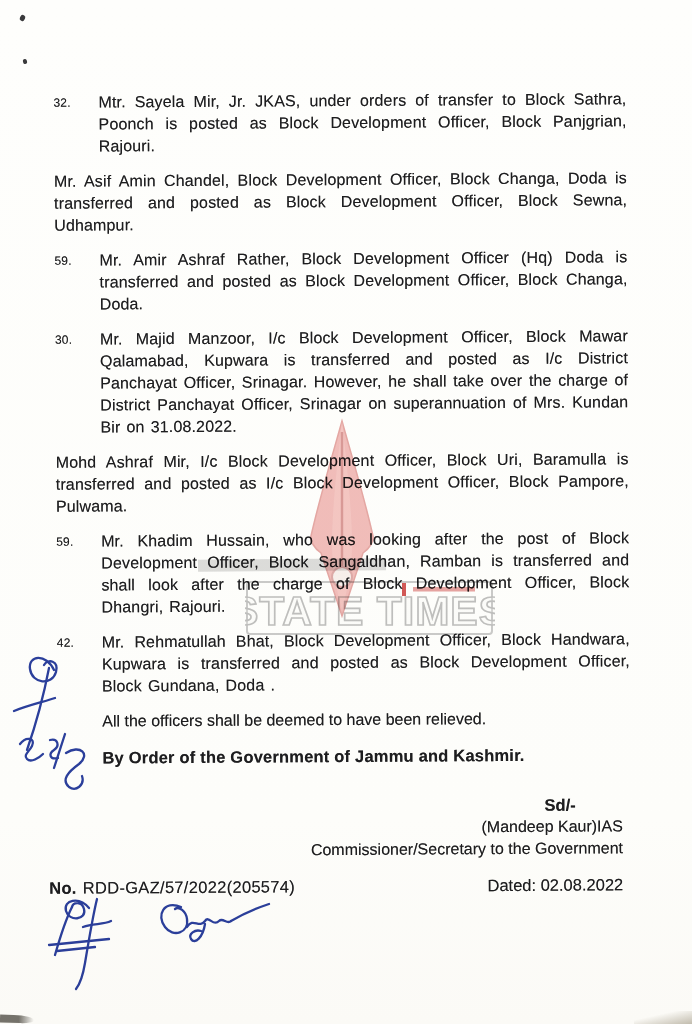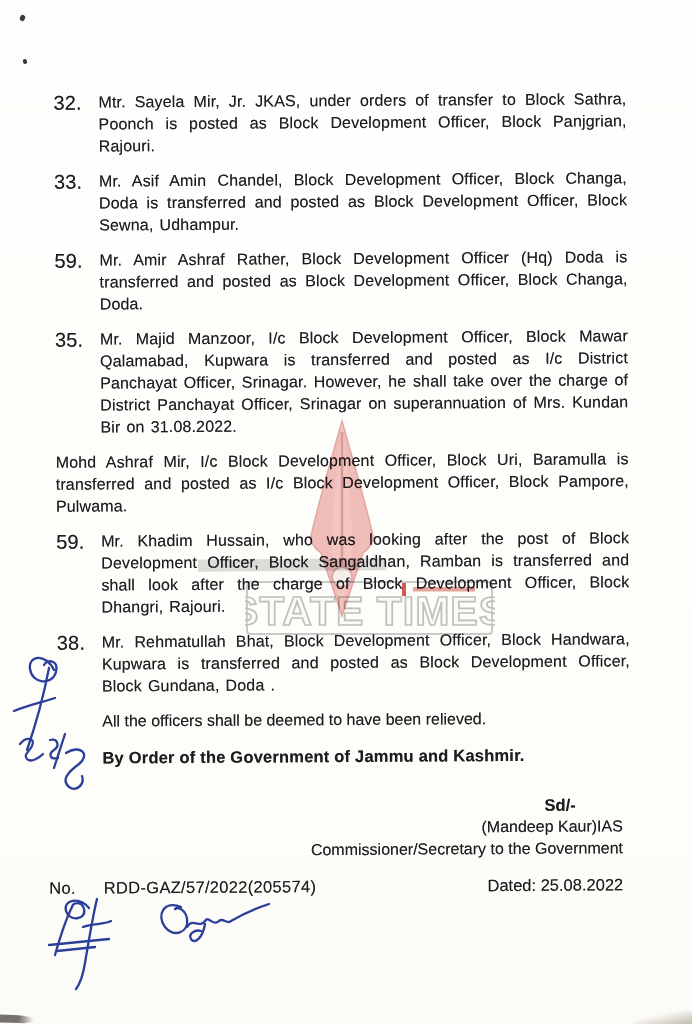--- a/index.html
+++ b/index.html
@@ -13,21 +13,21 @@
   .page { position:absolute; inset:0; background:linear-gradient(180deg,#fefefc 0%,#fdfdfa 80%,#fbfaf6 100%); }
   .content {
     position:absolute; top:0; left:0; right:0;
     padding:90px 64px 0 55px;
     transform:rotate(-0.35deg);
     transform-origin:50% 40%;
   }
   .order-item { display:flex; margin-bottom:13px; }
   .item-num {
     flex:0 0 45px;
-    font-size:20px; line-height:22px;
+    font-size:12px; line-height:22px;
     letter-spacing:.2px;
   }
   .item-text {
     flex:1;
     font-size:16px; line-height:22px;
     text-align:justify;
     word-spacing:1.5px; letter-spacing:.15px;
     text-shadow:0 0 .4px rgba(20,20,20,.55);
   }
   .item-num, .plain { text-shadow:0 0 .4px rgba(20,20,20,.55); }
@@ -38,21 +38,21 @@
   .sd { font-size:16.5px; font-weight:bold; line-height:22px; padding-right:47px; }
   .sig-name { font-size:16px; line-height:22px; }
   .sig-desig { font-size:16px; line-height:22px; }
   .footer-row {
     margin-top:16px;
     display:flex; justify-content:space-between; align-items:baseline;
     margin-left:-9px; padding-right:8px;
     font-size:16.5px;
   }
   .ref-no { letter-spacing:.3px; }
-  .ref-label { margin-right:28px; }
+  .ref-label { margin-right:6px;font-weight:bold; }
   
   .wm { position:absolute; mix-blend-mode:multiply; pointer-events:none; }
   .wm-bar {
     left:198px; top:559px; width:188px; height:12px;
     background:#b3b3b3; opacity:.45; transform:rotate(-.5deg);
   }
   .speck { position:absolute; background:#3a3a3c; border-radius:40%; }
   .speck1 { left:20px; top:15px; width:5px; height:6px; transform:rotate(25deg); }
   .speck2 { left:23px; top:59px; width:4px; height:5px; transform:rotate(-15deg); }
   .edge-bl { position:absolute; left:0; bottom:1px; width:34px; height:8px;
@@ -66,63 +66,62 @@
 <div class="page">
 
   <div class="content">
 
     <div class="order-item">
       <div class="item-num">32.</div>
       <div class="item-text">Mtr. Sayela Mir, Jr. JKAS, under orders of transfer to Block Sathra, Poonch is posted as Block Development Officer, Block Panjgrian, Rajouri.</div>
     </div>
 
     <div class="order-item">
-      <div class="item-num">33.</div>
       <div class="item-text">Mr. Asif Amin Chandel, Block Development Officer, Block Changa, Doda is transferred and posted as Block Development Officer, Block Sewna, Udhampur.</div>
     </div>
 
     <div class="order-item">
       <div class="item-num">59.</div>
       <div class="item-text">Mr. Amir Ashraf Rather, Block Development Officer (Hq) Doda is transferred and posted as Block Development Officer, Block Changa, Doda.</div>
     </div>
 
     <div class="order-item">
-      <div class="item-num">35.</div>
+      <div class="item-num">30.</div>
       <div class="item-text">Mr. Majid Manzoor, I/c Block Development Officer, Block Mawar Qalamabad, Kupwara is transferred and posted as I/c District Panchayat Officer, Srinagar. However, he shall take over the charge of District Panchayat Officer, Srinagar on superannuation of Mrs. Kundan Bir on 31.08.2022.</div>
     </div>
 
     <div class="order-item">
       <div class="item-text">Mohd Ashraf Mir, I/c Block Development Officer, Block Uri, Baramulla is transferred and posted as I/c Block Development Officer, Block Pampore, Pulwama.</div>
     </div>
 
     <div class="order-item">
       <div class="item-num">59.</div>
       <div class="item-text">Mr. Khadim Hussain, who was looking after the post of Block Development Officer, Block Sangaldhan, Ramban is transferred and shall look after the charge of Block Development Officer, Block Dhangri, Rajouri.</div>
     </div>
 
     <div class="order-item">
-      <div class="item-num">38.</div>
+      <div class="item-num">42.</div>
       <div class="item-text">Mr. Rehmatullah Bhat, Block Development Officer, Block Handwara, Kupwara is transferred and posted as Block Development Officer, Block Gundana, Doda .</div>
     </div>
 
     <div class="relieved indented plain">All the officers shall be deemed to have been relieved.</div>
 
     <div class="by-order indented plain">By Order of the Government of Jammu and Kashmir.</div>
 
     <div class="sig-block">
       <div class="sd plain">Sd/-</div>
       <div class="sig-name plain">(Mandeep Kaur)IAS</div>
       <div class="sig-desig plain">Commissioner/Secretary to the Government</div>
     </div>
 
     <div class="footer-row">
       <div class="ref-no plain">
         <span class="ref-label">No.</span><span>RDD-GAZ/57/2022(205574)</span>
       </div>
-      <div class="plain">Dated: 25.08.2022</div>
+      <div class="plain">Dated: 02.08.2022</div>
     </div>
 
   </div>
 
   <svg class="wm" style="left:280px; top:418px;" width="125" height="210" viewBox="0 0 125 210" opacity="0.78">
     <path d="M62 3 C54 32 40 78 31 118 C30 123 34 130 41 135 L62 198 L83 135 C90 130 94 123 93 118 C84 78 70 32 62 3 Z" fill="#eeaca9" stroke="#de8f8c" stroke-width="1.5"></path>
     <path d="M62 3 C58 40 52 90 52 125 C52 150 56 170 62 192 C68 170 72 150 72 125 C72 90 66 40 62 3 Z" fill="#f3bcb9" opacity="0.7"></path>
     <line x1="62" y1="14" x2="62" y2="150" stroke="#d07e7b" stroke-width="2.4"></line>
     <circle cx="62" cy="159" r="10" fill="#f6ecea" stroke="#d59391" stroke-width="2"></circle>
   </svg>

